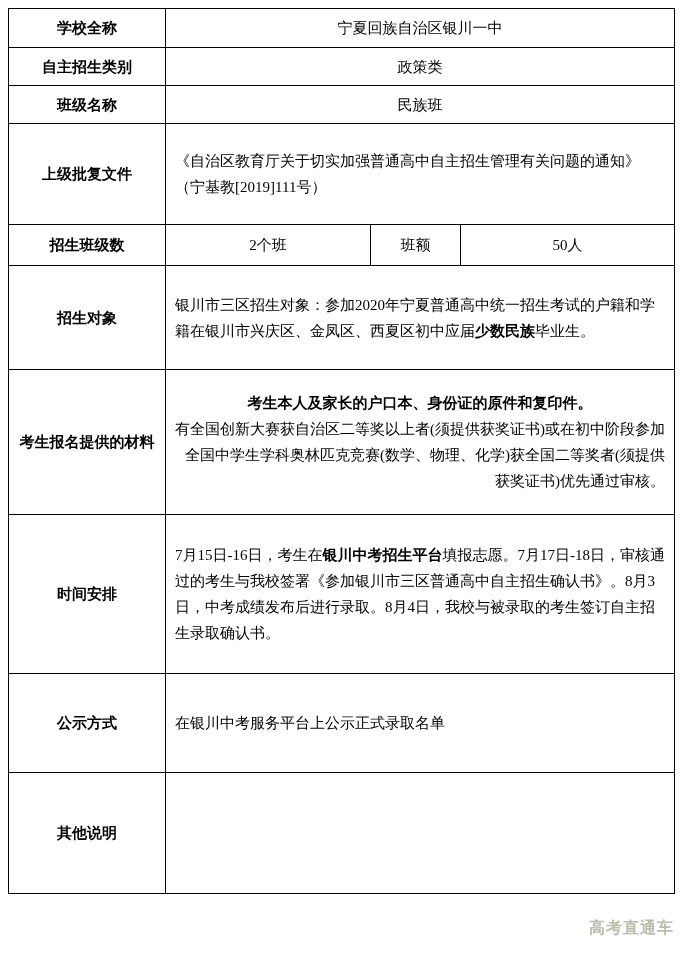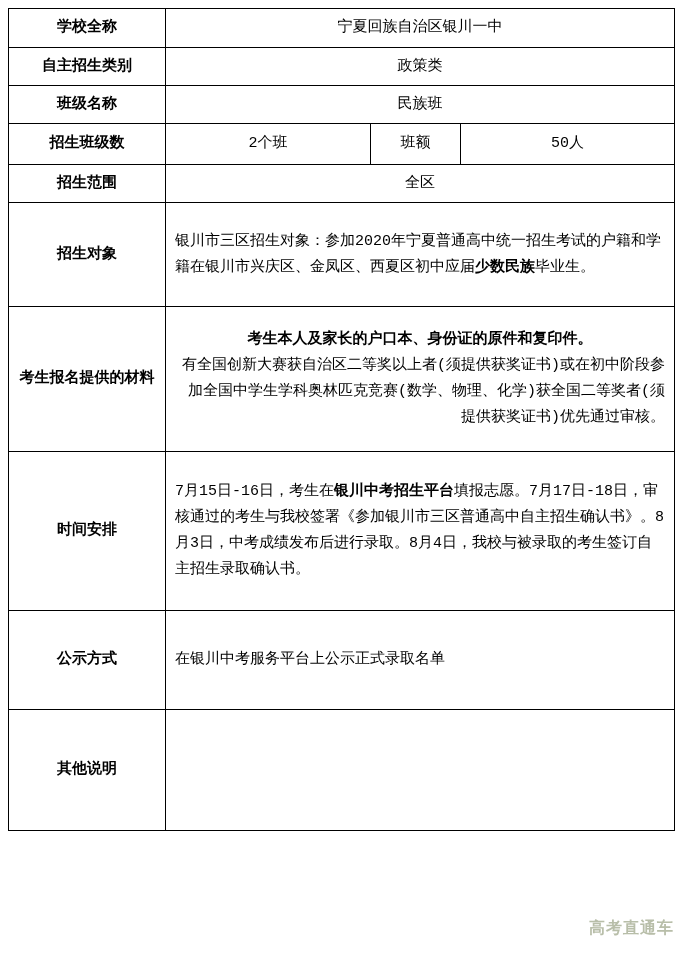--- a/index.html
+++ b/index.html
@@ -5,21 +5,21 @@
   html, body {
     margin: 0;
     padding: 0;
     background: #ffffff;
   }
   .page {
     position: relative;
     width: 682px;
     height: 980px;
     background: #ffffff;
-    font-family: Liberation Mono, monospace;
+    font-family: Liberation Serif, serif;
     color: #000000;
     overflow: hidden;
   }
   table.doc {
     border-collapse: collapse;
     table-layout: fixed;
     width: 666px;
     margin: 8px 8px 0 8px;
   }
   table.doc td {
@@ -87,29 +87,29 @@
         <td class="center" colspan="3">宁夏回族自治区银川一中</td>
       </tr>
       <tr class="h-r2">
         <td class="label">自主招生类别</td>
         <td class="center" colspan="3">政策类</td>
       </tr>
       <tr class="h-r3">
         <td class="label">班级名称</td>
         <td class="center" colspan="3">民族班</td>
       </tr>
+      <tr class="h-r4">
+        <td class="label">上级批复文件</td>
+        <td class="left" colspan="3">《自治区教育厅关于切实加强普通高中自主招生管理有关问题的通知》（宁基教[2019]111号）</td>
+      </tr>
       <tr class="h-r5">
         <td class="label">招生班级数</td>
         <td class="center">2个班</td>
         <td class="center">班额</td>
         <td class="center">50人</td>
-      </tr>
-      <tr class="h-r7">
-        <td class="label">招生范围</td>
-        <td class="center" colspan="3">全区</td>
       </tr>
       <tr class="h-r8">
         <td class="label">招生对象</td>
         <td class="left" colspan="3"><span>银川市三区招生对象：参加2020年宁夏普通高中统一招生考试的户籍和学籍在银川市兴庆区、金凤区、西夏区初中应届</span><span class="bold">少数民族</span><span>毕业生。</span></td>
       </tr>
       <tr class="h-r9">
         <td class="label">考生报名提供的材料</td>
         <td class="left" colspan="3">
           <div class="headline">考生本人及家长的户口本、身份证的原件和复印件。</div>
           <div class="body-text">有全国创新大赛获自治区二等奖以上者(须提供获奖证书)或在初中阶段参加全国中学生学科奥林匹克竞赛(数学、物理、化学)获全国二等奖者(须提供获奖证书)优先通过审核。</div>

